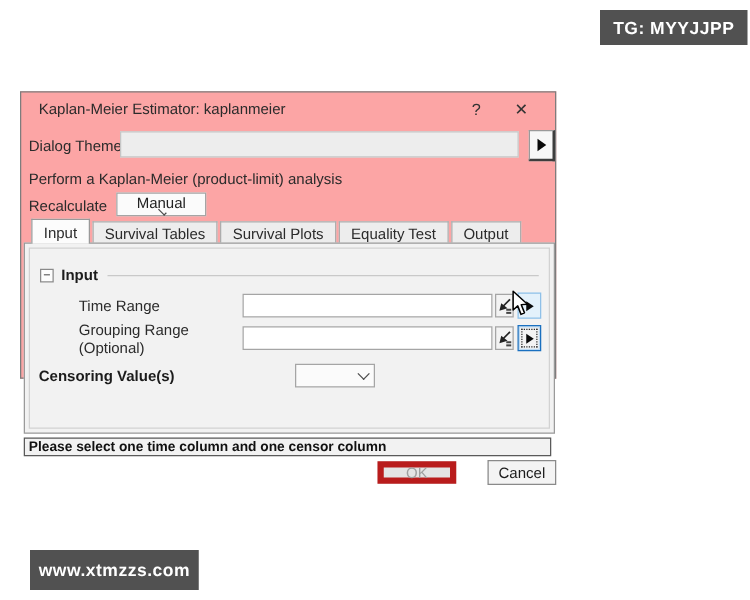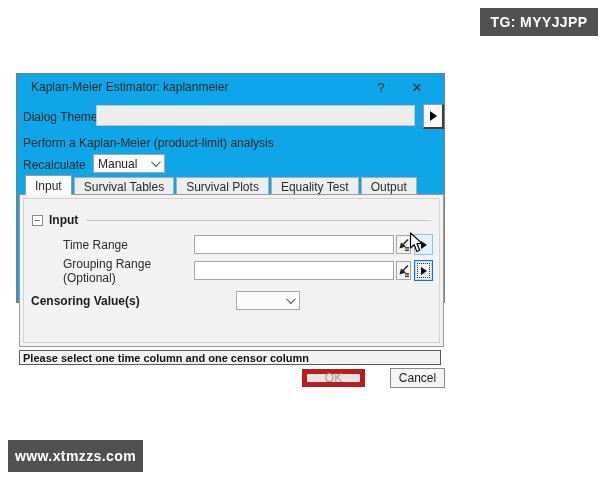--- a/index.html
+++ b/index.html
@@ -17,28 +17,28 @@
   .overlay-box {
     position:absolute;
     background:#515151;
     color:#fff;
     font-weight:bold;
     font-size:14px;
     display:flex; align-items:center; justify-content:center;
     letter-spacing:.4px;
   }
   #tg-box   { left:480px; top:8px;   width:118px; height:28px; }
-  #site-box { left:8px;   top:440px; width:135px; height:32px; }
+  #site-box { left:24px;   top:440px; width:135px; height:32px; }
 
   
   .dialog {
     position:absolute;
     left:16px; top:73px;
     width:429px; height:230px;
-    background:#0ea5e9;
+    background:#fca5a5;
     border:1px solid #7d7d7d;
     font-size:12px;
   }
   .titlebar {
     position:absolute; left:0; top:0; right:0; height:26px;
     display:flex; align-items:center;
     padding:0 16px 0 14px;
     color:#2b2b2b;
   }
   .titlebar .title { flex:1; font-size:12px; }
@@ -78,21 +78,21 @@
 
   #description { position:absolute; left:6px; top:62px; color:#2b2b2b; }
 
   #recalc-label { position:absolute; left:6px; top:84px; }
   .combo {
     position:absolute;
     background:#fbfbfb; border:1px solid #a5a5a5;
     display:flex; align-items:center;
     padding:0 4px; color:#222;
   }
-  #recalc-combo { left:76px; top:80px; width:72px; height:19px; }
+  #recalc-combo { left:76px; top:80px; width:72px; height:19px;flex-direction:column; }
   .combo .combo-val { flex:1; font-size:12px; }
   .chev {
     width:7px; height:7px;
     border-right:1.4px solid #4a4a4a;
     border-bottom:1.4px solid #4a4a4a;
     transform:rotate(45deg) translateY(-2px);
     margin-right:2px;
   }
 
   

